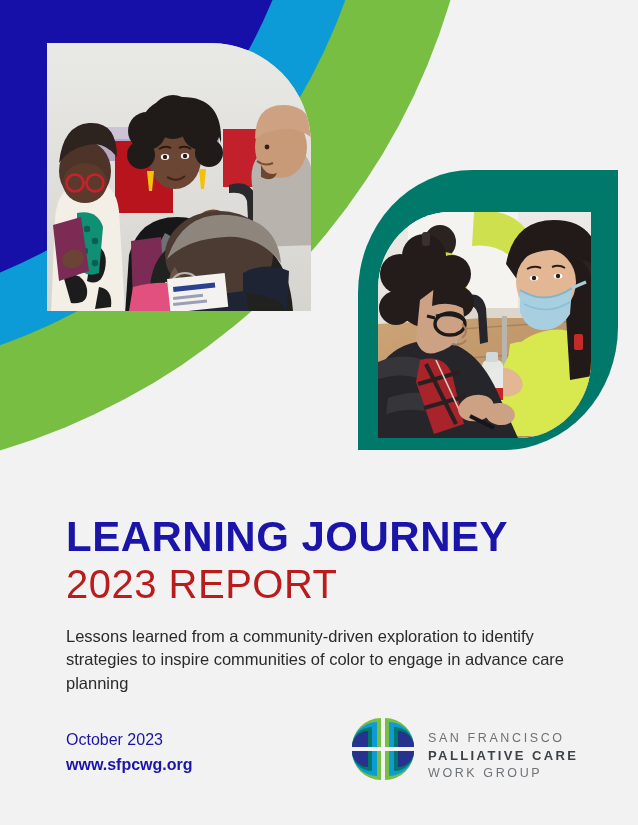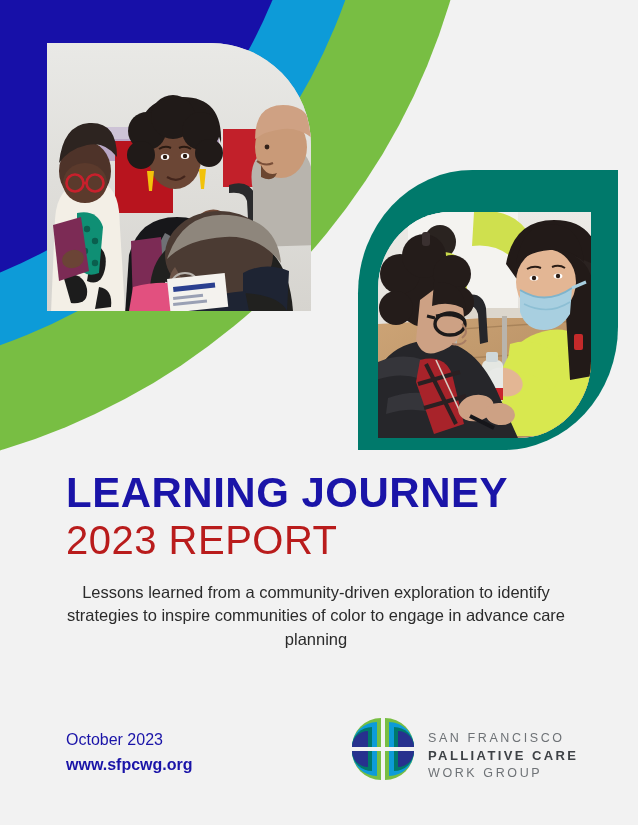--- a/index.html
+++ b/index.html
@@ -71,21 +71,21 @@
   }
   .photo-2 {
     left:378px; top:212px;
     width:213px; height:226px;
     border-radius:34% 0 34% 0;
   }
 
   .photo-canvas { position:absolute; inset:0; }
 
   
-  .title-block { position:absolute; left:66px; top:472px; width:520px; }
+  .title-block { position:absolute; left:66px; top:516px; width:520px; }
 
   .title-main {
     font-size:42px;
     font-weight:bold;
     letter-spacing:0.5px;
     color:#1a14a8;
     line-height:1.0;
   }
   .title-sub {
     font-size:40px;
@@ -94,21 +94,20 @@
     color:#b91c1c;
     line-height:1.12;
     margin-top:4px;
   }
   .deck {
     margin-top:18px;
     font-size:16.5px;
     line-height:1.42;
     color:#2b2b2b;
     max-width:500px;
-    text-align:center;
   }
 
   
   .footer {
     position:absolute;
     left:0; top:718px;
     width:583px; height:70px;
   }
   .footer-left { position:absolute; left:66px; top:10px; }
   .pub-date  { font-size:16px; color:#1a14a8; line-height:1.55; }

